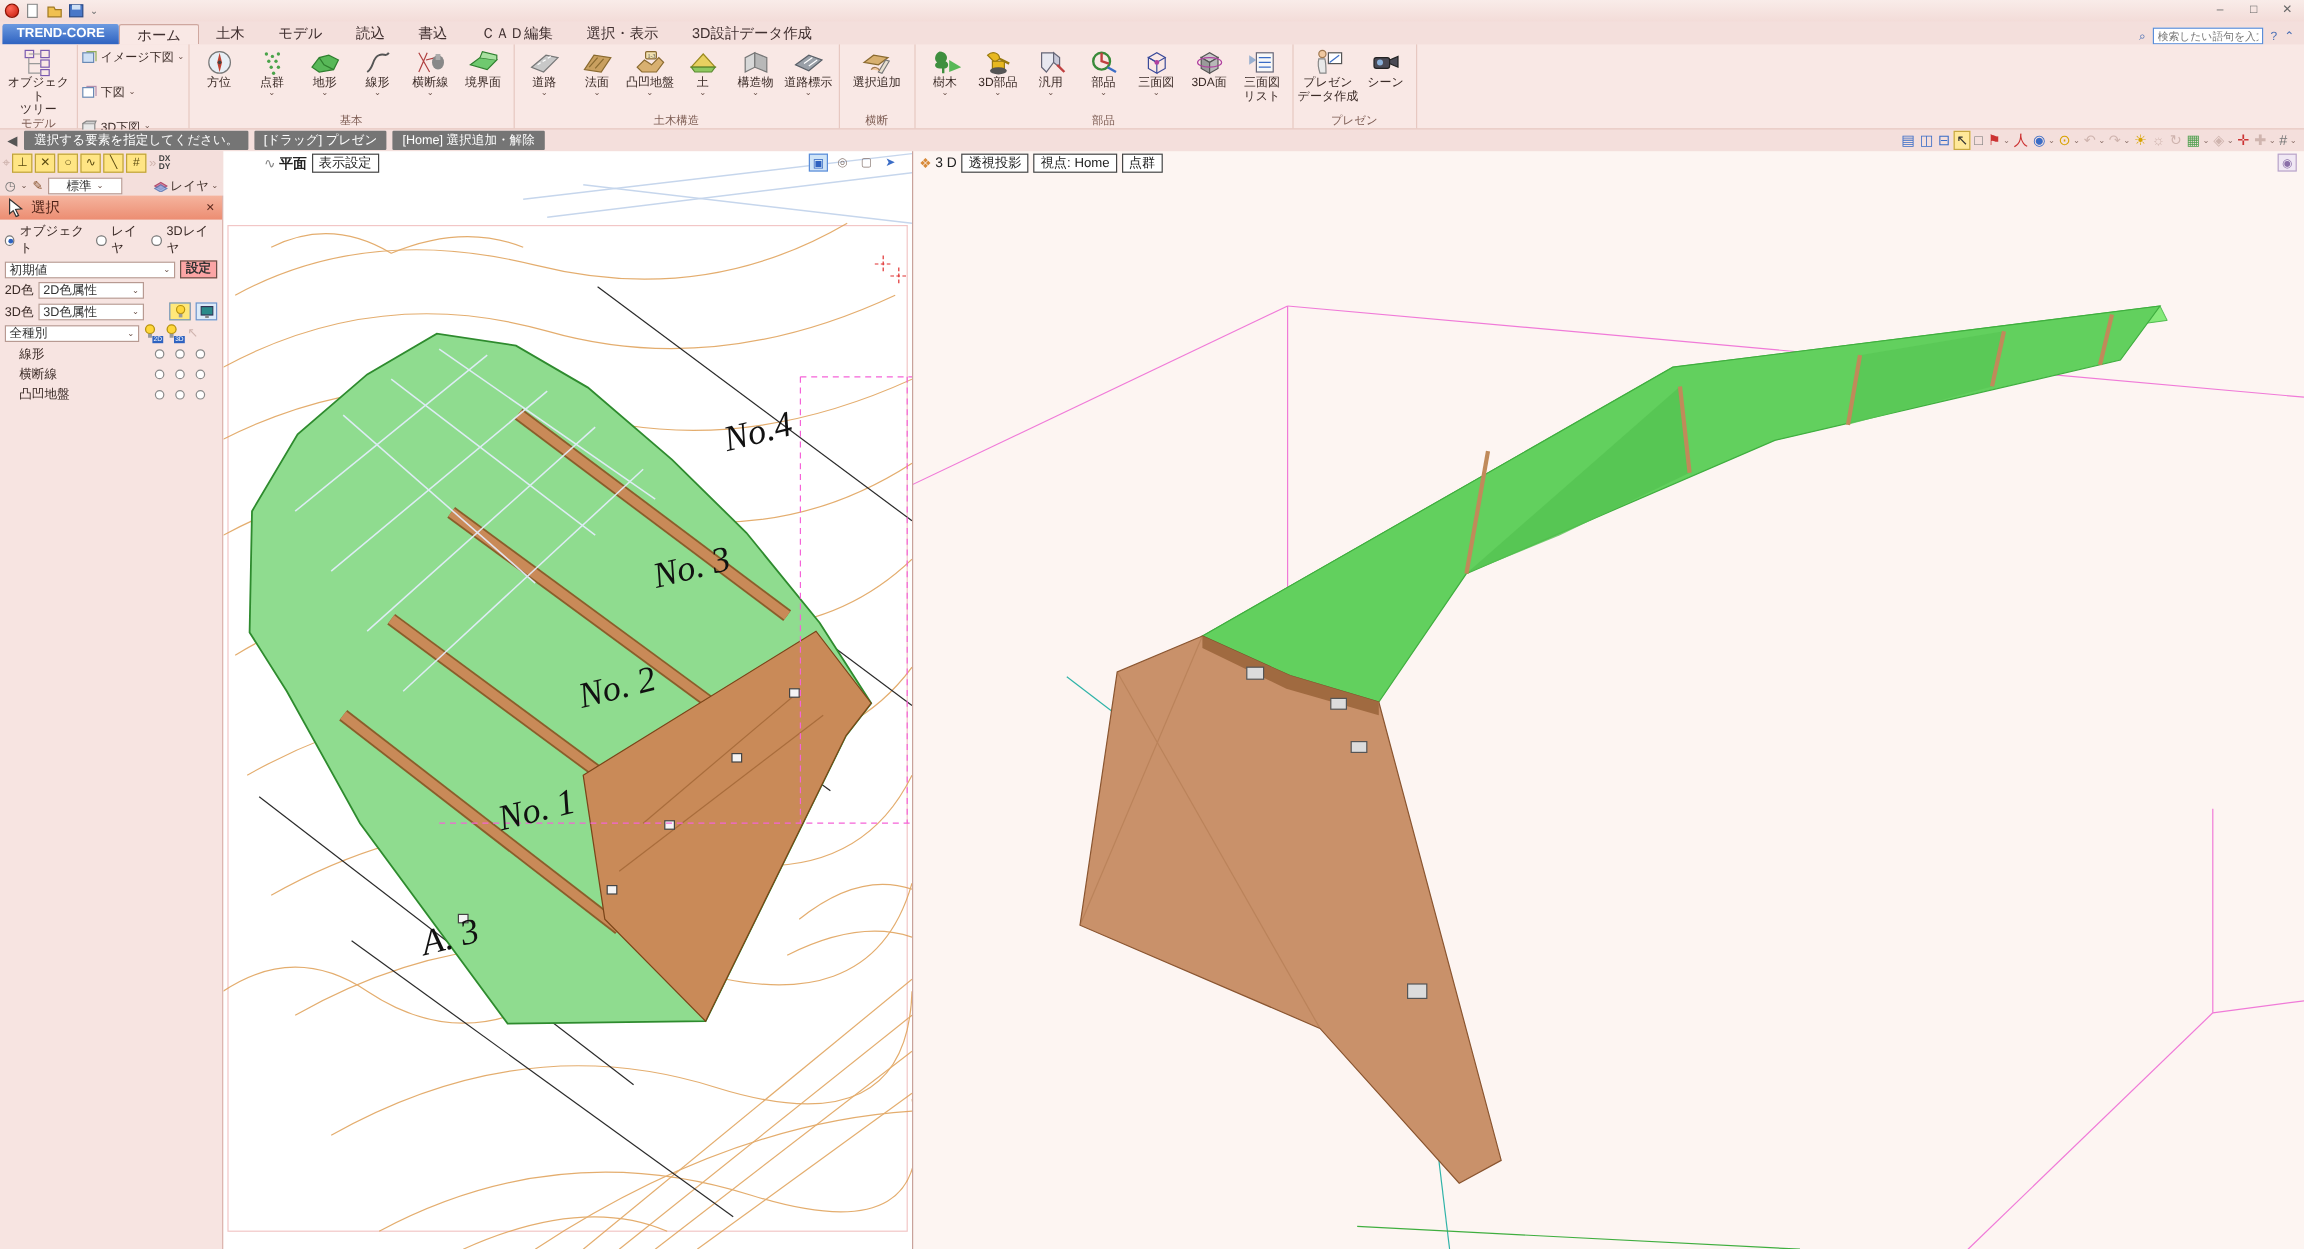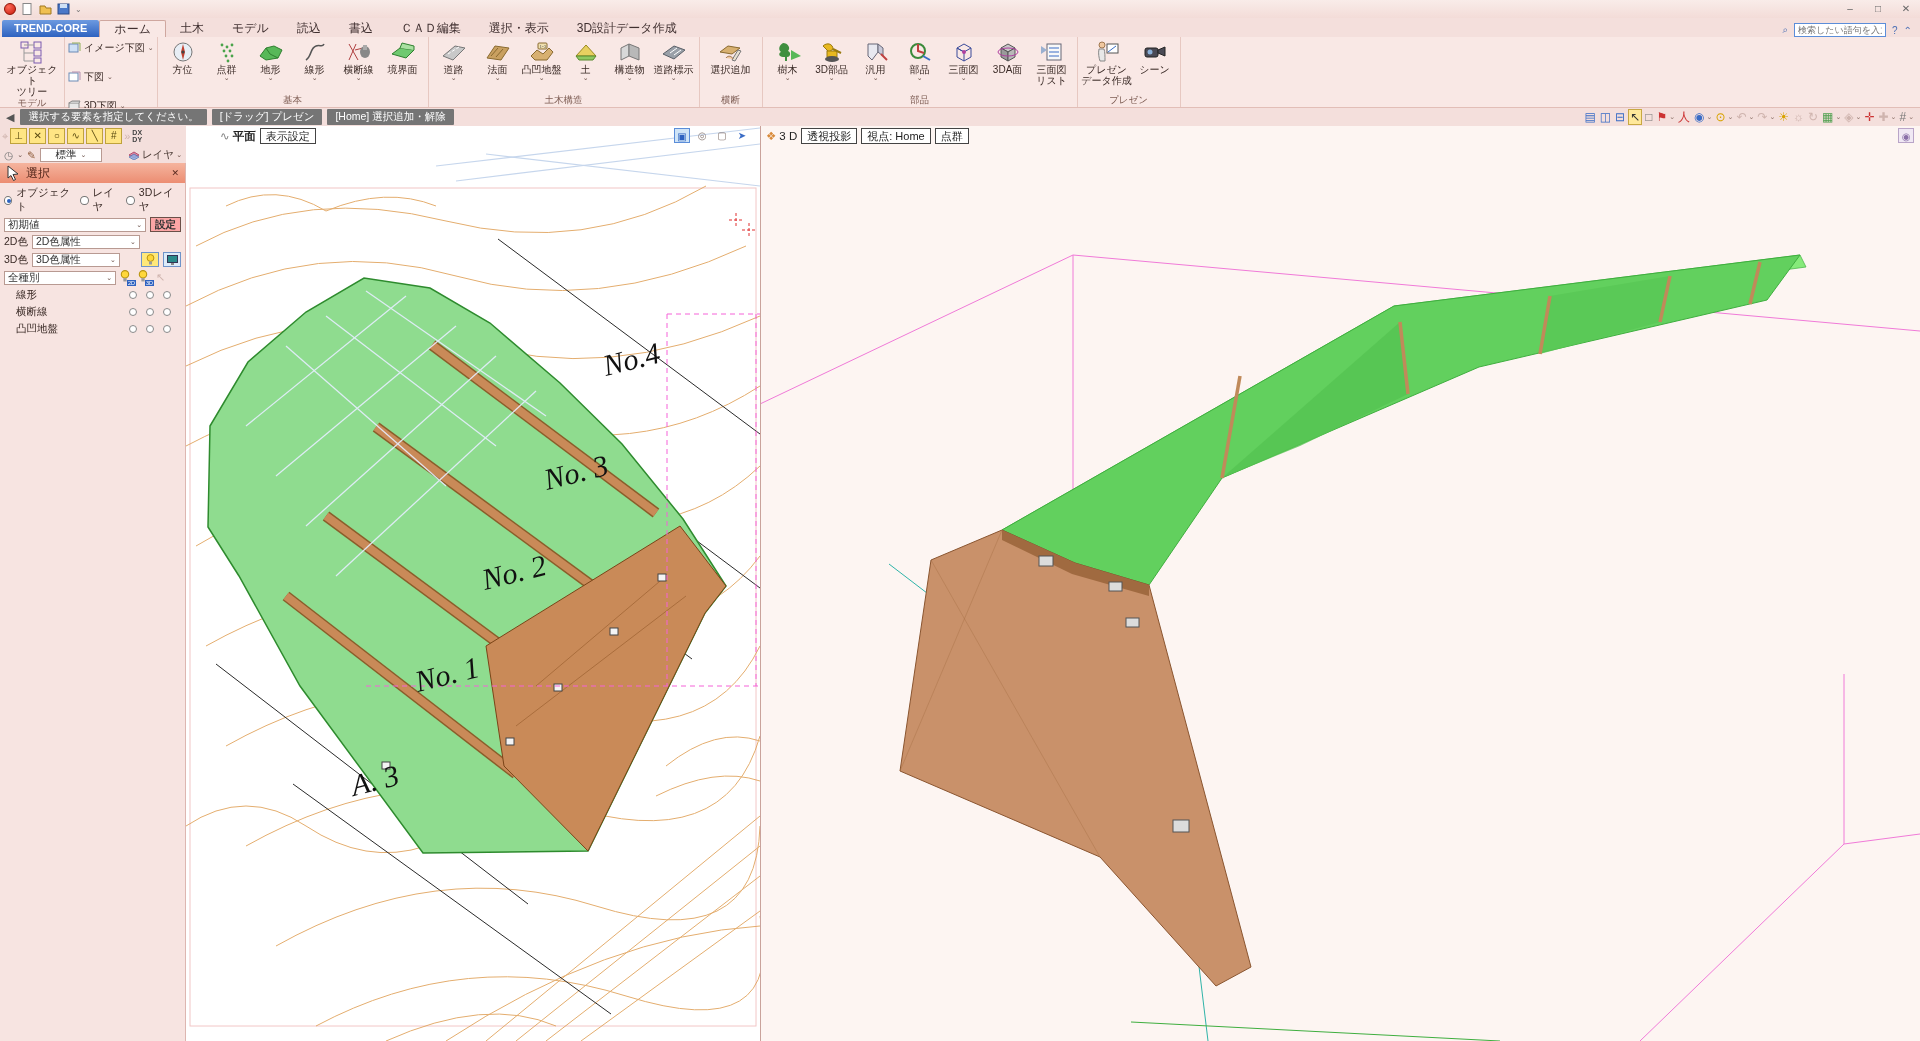--- a/index.html
+++ b/index.html
@@ -681,21 +681,21 @@
     </div>
     <div class="prow">
       <span class="dd" style="flex:1;">
           <span>初期値</span>
           <span class="arr" style="margin-left:auto;">⌄</span>
         </span>
       <span class="pbtn">設定</span>
     </div>
     <div class="prow">
       <span>2D色</span>
-      <span class="dd" style="width:108px;">
+      <span class="dd" style="width:88px;">
           <span>2D色属性</span>
           <span class="arr" style="margin-left:auto;">⌄</span>
         </span>
     </div>
     <div class="prow">
       <span>3D色</span>
       <span class="dd" style="width:88px;">
           <span>3D色属性</span>
           <span class="arr" style="margin-left:auto;">⌄</span>
         </span>

